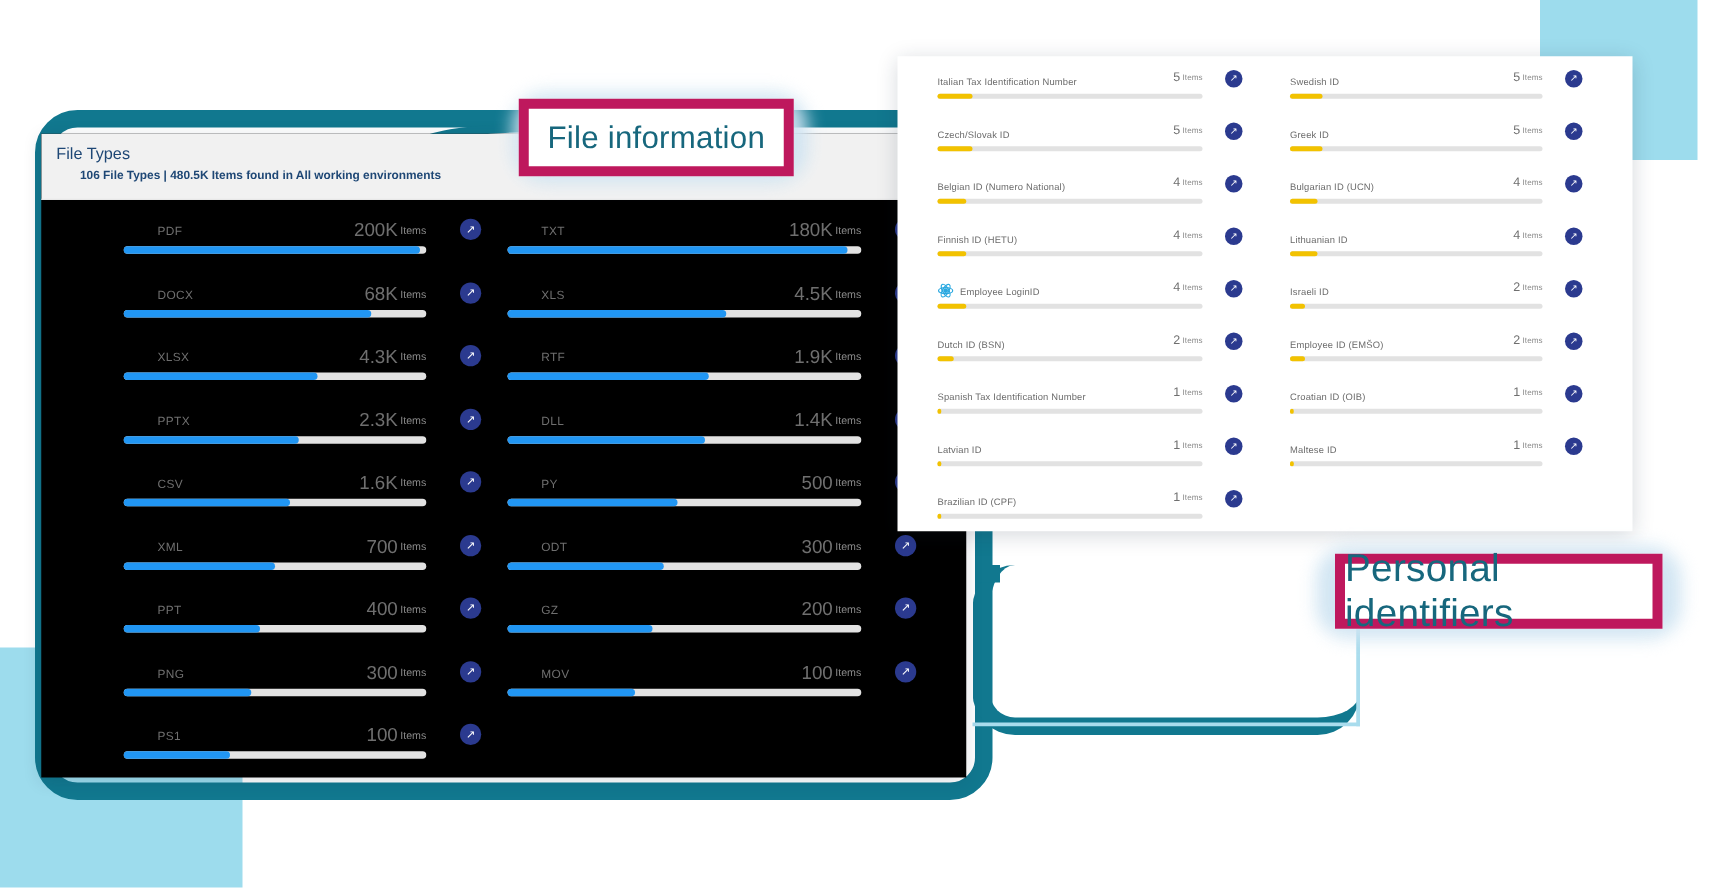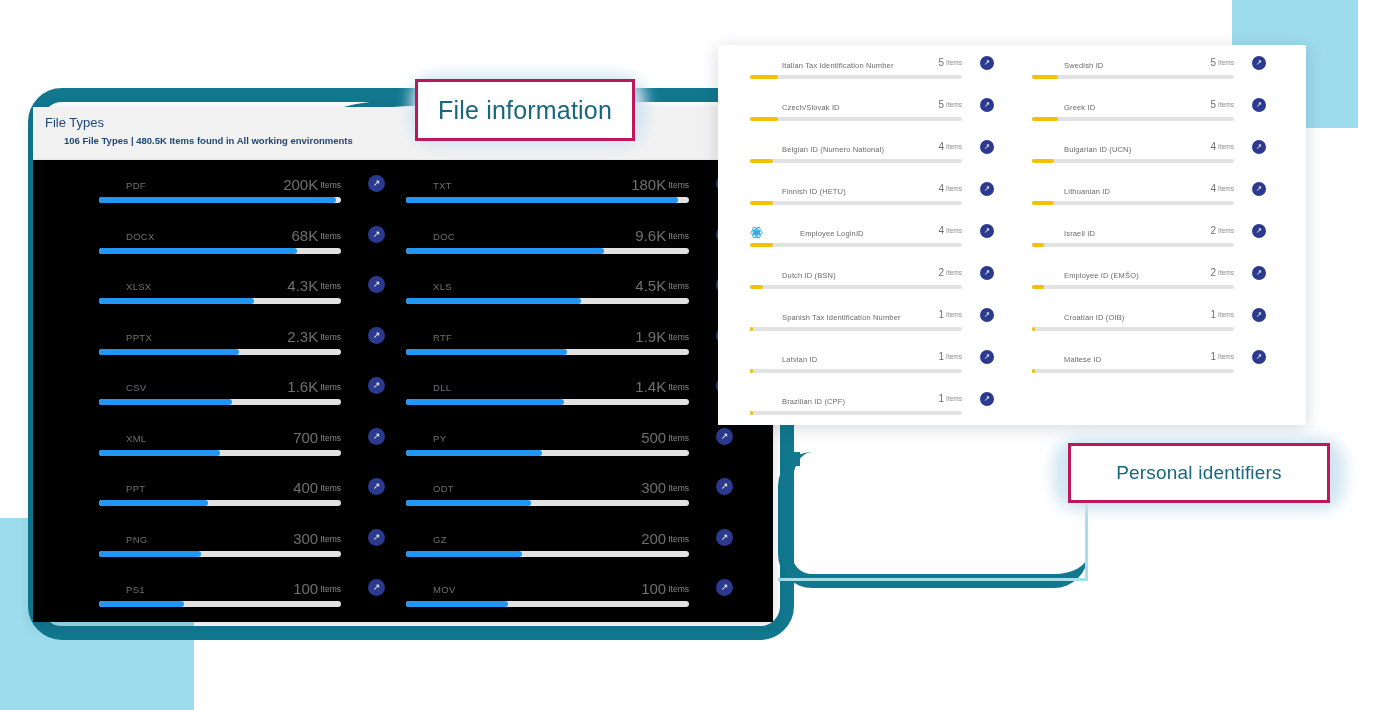--- a/index.html
+++ b/index.html
@@ -32,27 +32,27 @@
   #tl-v{left:1085px;top:470px;width:3px;height:111px;}
 
   
   .callout-glow{
     position:absolute;border-radius:26px;
     background:#cfe4f2;filter:blur(7px);opacity:.95;
   }
 
   
   .callout{
-    position:absolute;background:#ffffff;border:3px solid #be185d;
+    position:absolute;background:#ffffff;border:8px solid #be185d;
     display:flex;align-items:center;justify-content:center;
     color:#17677d;font-weight:400;letter-spacing:.2px;
     box-sizing:border-box;
   }
   #callout-file{left:415px;top:79px;width:220px;height:62px;font-size:25px;}
-  #callout-pii{left:1068px;top:443px;width:262px;height:60px;font-size:19px;}
+  #callout-pii{left:1068px;top:443px;width:262px;height:60px;font-size:31px;}
 
   
   #panel-file{
     position:absolute;left:33px;top:107px;width:740px;height:515px;
     background:#000000;box-shadow:0 3px 14px rgba(20,40,60,.16);
     overflow:hidden;
   }
   #panel-file .hdr{
     background:#f1f1f1;height:53px;padding:8px 0 0 12px;box-sizing:border-box;
     border-bottom:1px solid #e7e7e7;
@@ -78,21 +78,21 @@
   
   #panel-pii{
     position:absolute;left:718px;top:45px;width:588px;height:380px;
     background:#ffffff;box-shadow:0 3px 16px rgba(20,40,60,.18);
     padding:14px 0 0 0;box-sizing:border-box;display:flex;
   }
   #panel-pii .pcol{width:50%;box-sizing:border-box;}
   #panel-pii .pcol.l{padding-left:32px;padding-right:18px;}
   #panel-pii .pcol.r{padding-left:20px;padding-right:40px;}
   .prow{height:42px;position:relative;}
-  .prow .lbl{position:absolute;left:0;top:2px;font-size:7.5px;color:#6b6b6b;letter-spacing:.15px;white-space:nowrap;margin-left:32px;}
+  .prow .lbl{position:absolute;left:0;top:2px;font-size:7.5px;color:#6b6b6b;letter-spacing:.15px;white-space:nowrap;}
   .prow .lbl.hasicon{left:18px;}
   .prow .picon{position:absolute;left:0;top:-1px;width:13px;height:13px;}
   .prow .val{position:absolute;right:32px;top:-2px;font-size:10px;color:#6f6f6f;white-space:nowrap;}
   .prow .val .unit{font-size:6.5px;color:#8a8a8a;margin-left:2px;vertical-align:1px;}
   .prow .track{position:absolute;left:0;right:32px;top:16px;height:4px;background:#e2e2e2;border-radius:2px;}
   .prow .fill{position:absolute;left:0;top:0;height:4px;border-radius:2px;background:#f2c200;}
   .prow .go{
     position:absolute;right:0;top:-3px;width:14px;height:14px;border-radius:50%;
     background:#2b3a8f;color:#fff;font-size:7.5px;line-height:14px;text-align:center;
   }
@@ -202,28 +202,20 @@
       <div class="col right" id="file-col-right">
           <div class="row">
             <span class="lbl">TXT</span>
             <span class="val"><span class="num">180K</span><span class="unit">Items</span></span>
             <span class="track">
               <span class="fill" style="width: 96%;"></span>
             </span>
             <span class="go">↗</span>
           </div>
           <div class="row">
-            <span class="lbl">DOC</span>
-            <span class="val"><span class="num">9.6K</span><span class="unit">Items</span></span>
-            <span class="track">
-              <span class="fill" style="width: 70%;"></span>
-            </span>
-            <span class="go">↗</span>
-          </div>
-          <div class="row">
             <span class="lbl">XLS</span>
             <span class="val"><span class="num">4.5K</span><span class="unit">Items</span></span>
             <span class="track">
               <span class="fill" style="width: 62%;"></span>
             </span>
             <span class="go">↗</span>
           </div>
           <div class="row">
             <span class="lbl">RTF</span>
             <span class="val"><span class="num">1.9K</span><span class="unit">Items</span></span>

